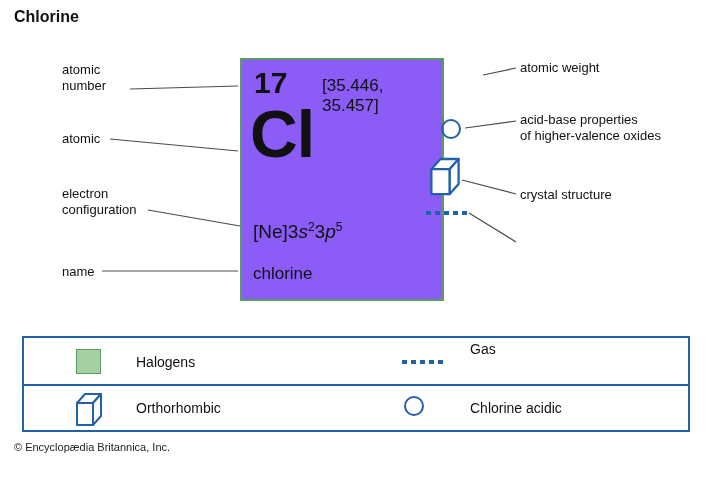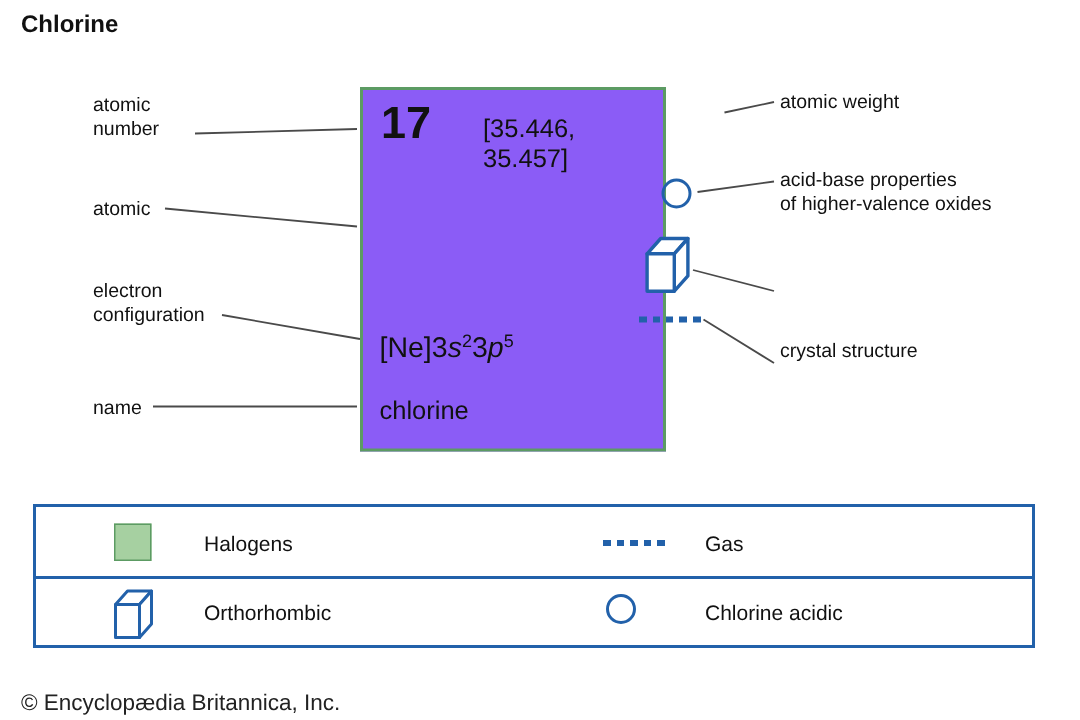--- a/index.html
+++ b/index.html
@@ -35,48 +35,48 @@
   .element-name{position:absolute;left:11px;top:204px;font-size:17px;}
 
   
   .callout{position:absolute;font-size:13px;line-height:16px;white-space:pre-line;}
   .co-atomic-number{left:62px;top:62px;}
   .co-symbol{left:62px;top:131px;}
   .co-econfig{left:62px;top:186px;}
   .co-name{left:62px;top:264px;}
   .co-atomic-weight{left:520px;top:60px;}
   .co-acid{left:520px;top:112px;}
-  .co-crystal{left:520px;top:187px;margin-top:39px;}
+  .co-crystal{left:520px;top:187px;}
   .co-state{left:520px;top:235px;}
 
   
   .legend{
     position:absolute;left:22px;top:336px;width:668px;height:96px;
     border:2px solid #2261aa;box-sizing:border-box;background:#fff;
   }
   .legend-divider{position:absolute;left:0;top:46px;width:100%;height:2px;background:#2261aa;}
   .swatch{
     position:absolute;left:52px;top:11px;width:25px;height:25px;
     background:#a6d0a1;border:1.5px solid #5c9b63;box-sizing:border-box;
   }
   .legend-label{position:absolute;font-size:14px;text-align:right;}
   .ll-halogens{left:112px;top:16px;}
-  .ll-gas{left:446px;top:16px;}
+  .ll-gas{left:446px;top:3px;}
   .ll-ortho{left:112px;top:62px;}
   .ll-acidic{left:446px;top:62px;}
   .gas-dashes{
     position:absolute;left:378px;top:22px;width:42px;height:4px;
     background:repeating-linear-gradient(90deg,#2261aa 0 5px,transparent 5px 9px);
   }
   .cube-legend{position:absolute;left:50px;top:52px;}
   .acidic-circle{
     position:absolute;left:380px;top:58px;width:20px;height:20px;border-radius:50%;
     border:2.5px solid #2261aa;box-sizing:border-box;
   }
-  .copyright{position:absolute;left:14px;top:460px;font-size:15px;color:#222;}
+  .copyright{position:absolute;left:14px;top:441px;font-size:11px;color:#222;}
 </style>
 </head>
 <body>
 
 <div class="screen">
 
   <div class="title">Chlorine</div>
 
   <svg class="connectors" viewBox="0 0 720 480" xmlns="http://www.w3.org/2000/svg">
     <g stroke="#4a4a4a" stroke-width="1.2" fill="none">
@@ -99,20 +99,21 @@
   <div class="callout co-name">name</div>
 
   <div class="callout co-atomic-weight">atomic weight</div>
   <div class="callout co-acid">acid-base properties
 of higher-valence oxides</div>
   <div class="callout co-crystal">crystal structure</div>
 
   <div class="card">
     <div class="atomic-number">17</div>
     <div class="atomic-weight">[35.446, 35.457]</div>
+    <div class="symbol">Cl</div>
 
     <div class="acid-circle"></div>
 
     <span class="cube-card">
       <svg width="34" height="44" viewBox="0 0 30 38" xmlns="http://www.w3.org/2000/svg">
         <g stroke="#2261aa" stroke-width="2" fill="#ffffff" stroke-linejoin="round">
           <path d="M3 13 L11 4 L27 4 L19 13 Z"></path>
           <path d="M19 13 L27 4 L27 26 L19 35 Z"></path>
           <path d="M3 13 L19 13 L19 35 L3 35 Z"></path>
         </g>

